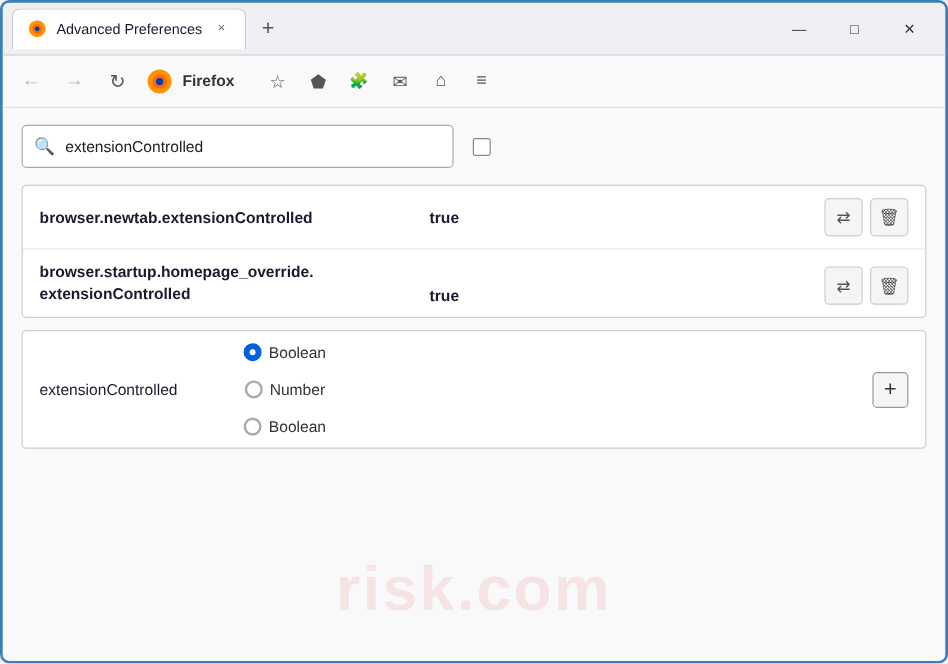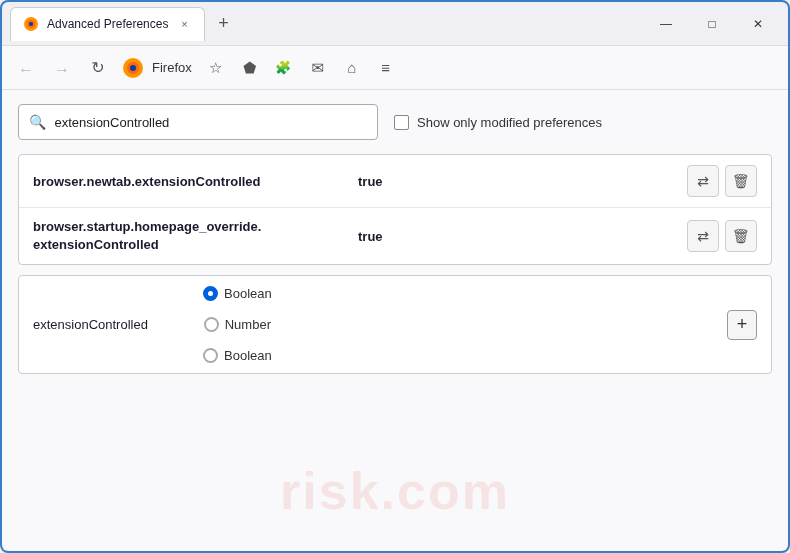--- a/index.html
+++ b/index.html
@@ -138,22 +138,22 @@
 
     .firefox-logo {
       width: 22px;
       height: 22px;
       margin: 0 4px;
     }
 
     .firefox-label {
       font-size: 13px;
       color: #333;
-      font-weight: 400;
-      margin-right: 4px;
+      font-weight: 700;
+      margin-right: 16px;
     }
 
     .address-bar {
       flex: 1;
       height: 32px;
       background: #fff;
       border: 1px solid #bbb;
       border-radius: 6px;
       display: flex;
       align-items: center;
@@ -264,20 +264,21 @@
     .result-row {
       display: flex;
       align-items: center;
       padding: 10px 14px;
       border-bottom: 1px solid #e8e8e8;
       gap: 25px;
     }
 
     .result-row:last-child {
       border-bottom: none;
+      align-items: flex-end;
     }
 
     .result-name {
       font-size: 13px;
       font-weight: 700;
       color: #1a1a2e;
       min-width: 300px;
     }
 
     .result-value {
@@ -445,21 +446,20 @@
 
     <div class="watermark">risk.com</div>
 
     <div class="search-row">
       <div class="search-box">
         <span class="search-icon-inner">🔍</span>
         <span class="search-input-display">extensionControlled</span>
       </div>
       <label class="show-modified-checkbox">
         <div class="checkbox-box"></div>
-        <span>Show only modified preferences</span>
       </label>
     </div>
 
     <div class="results-table">
 
       <div class="result-row">
         <span class="result-name">browser.newtab.extensionControlled</span>
         <span class="result-value">true</span>
         <div class="result-actions">
           <button class="action-btn">

